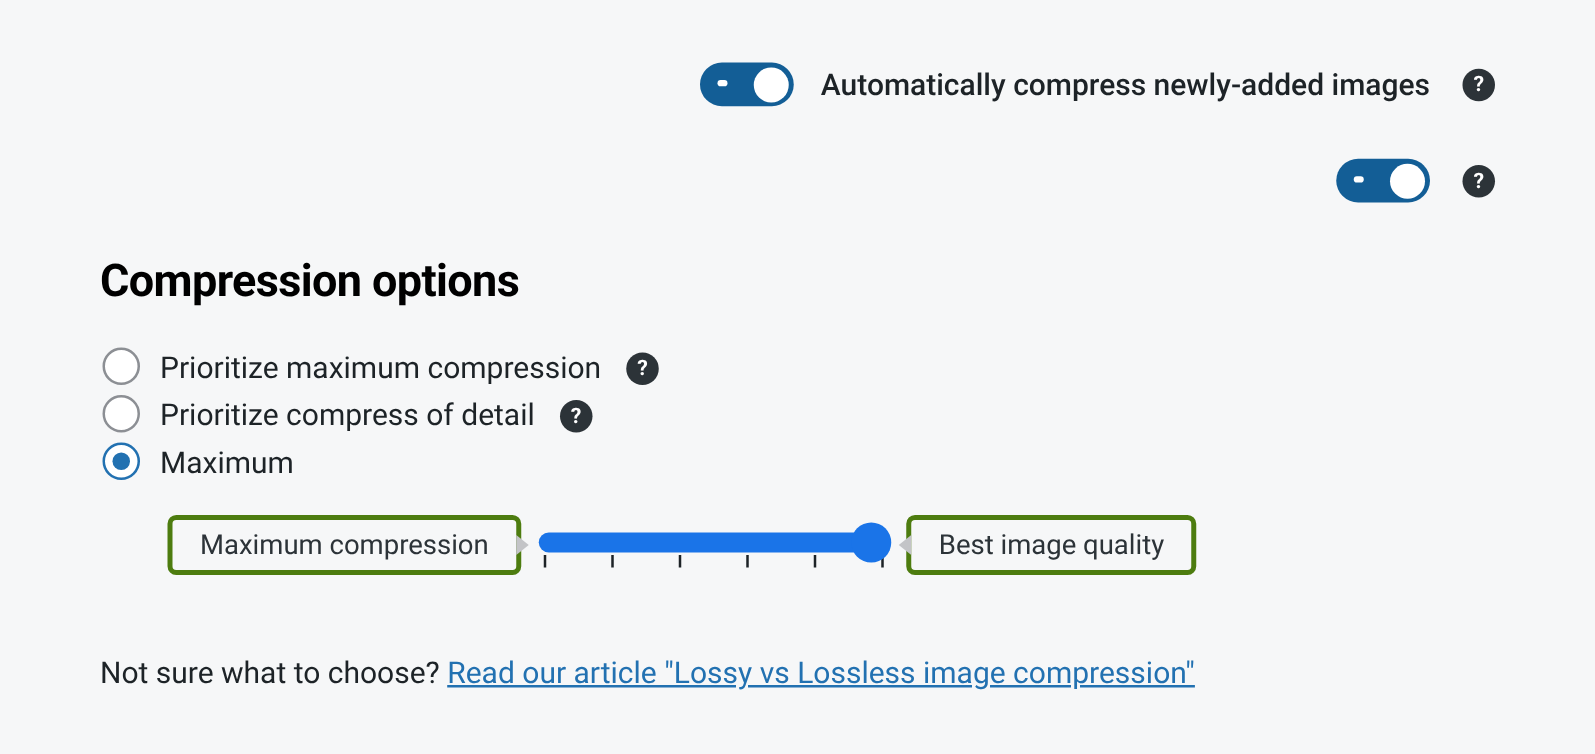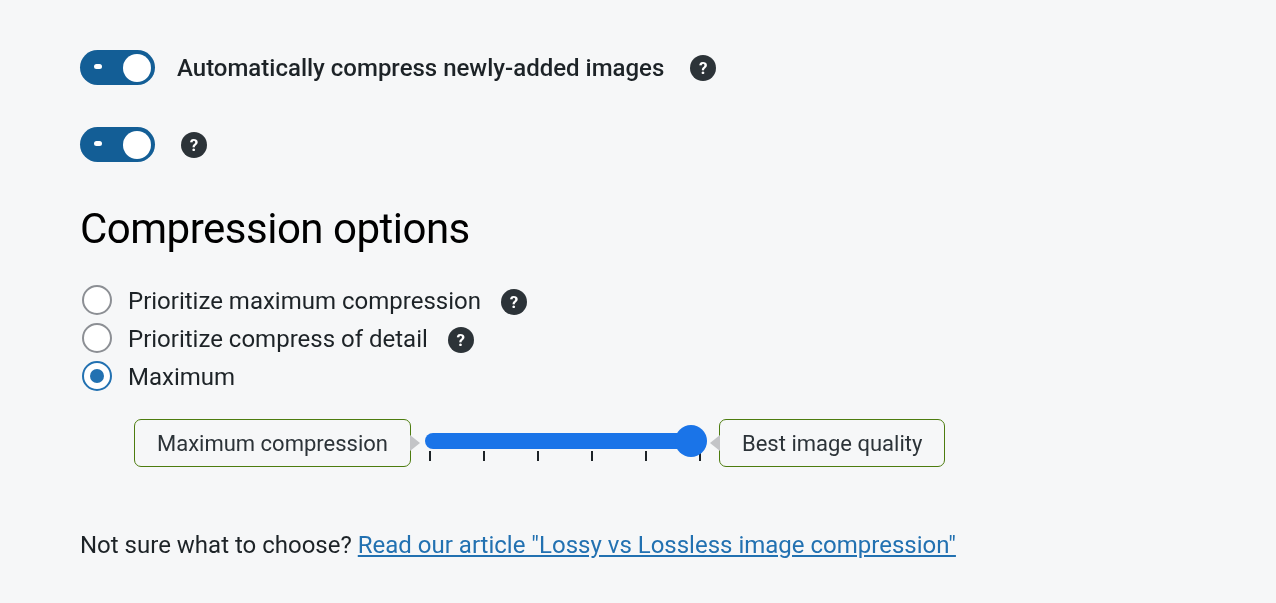--- a/index.html
+++ b/index.html
@@ -9,20 +9,21 @@
       padding: 50px 80px;
       color: #1d2327;
       font-size: 22px;
       width: 1276px;
     }
     .setting-row {
       display: flex;
       align-items: center;
       gap: 22px;
       margin-bottom: 42px;
+      justify-content: flex-end;
     }
     .toggle {
       width: 75px;
       height: 35px;
       background: #135e96;
       border-radius: 28px;
       position: relative;
       cursor: pointer;
       flex-shrink: 0;
     }
@@ -58,22 +59,22 @@
       align-items: center;
       justify-content: center;
       color: #fff;
       font-weight: bold;
       font-size: 17px;
       cursor: pointer;
       flex-shrink: 0;
       margin-left: 4px;
     }
     h2.section-title {
-      font-size: 42px;
-      font-weight: 400;
+      font-size: 36px;
+      font-weight: 700;
       color: #000;
       margin-top: 18px;
       margin-bottom: 32px;
       letter-spacing: -0.5px;
     }
     .radio-row {
       display: flex;
       align-items: flex-end;
       gap: 16px;
       margin-bottom: 8px;
@@ -109,21 +110,21 @@
       font-weight: 400;
     }
     .slider-wrap {
       display: flex;
       align-items: flex-start;
       gap: 14px;
       margin-top: 28px;
       margin-left: 54px;
     }
     .slider-label-box {
-      border: 1px solid #4d7c0f;
+      border: 4px solid #4d7c0f;
       border-radius: 7px;
       padding: 10px 22px;
       font-size: 22px;
       color: #2c3338;
       background: #f6f7f8;
       position: relative;
       height: 48px;
       display: flex;
       align-items: center;
     }

